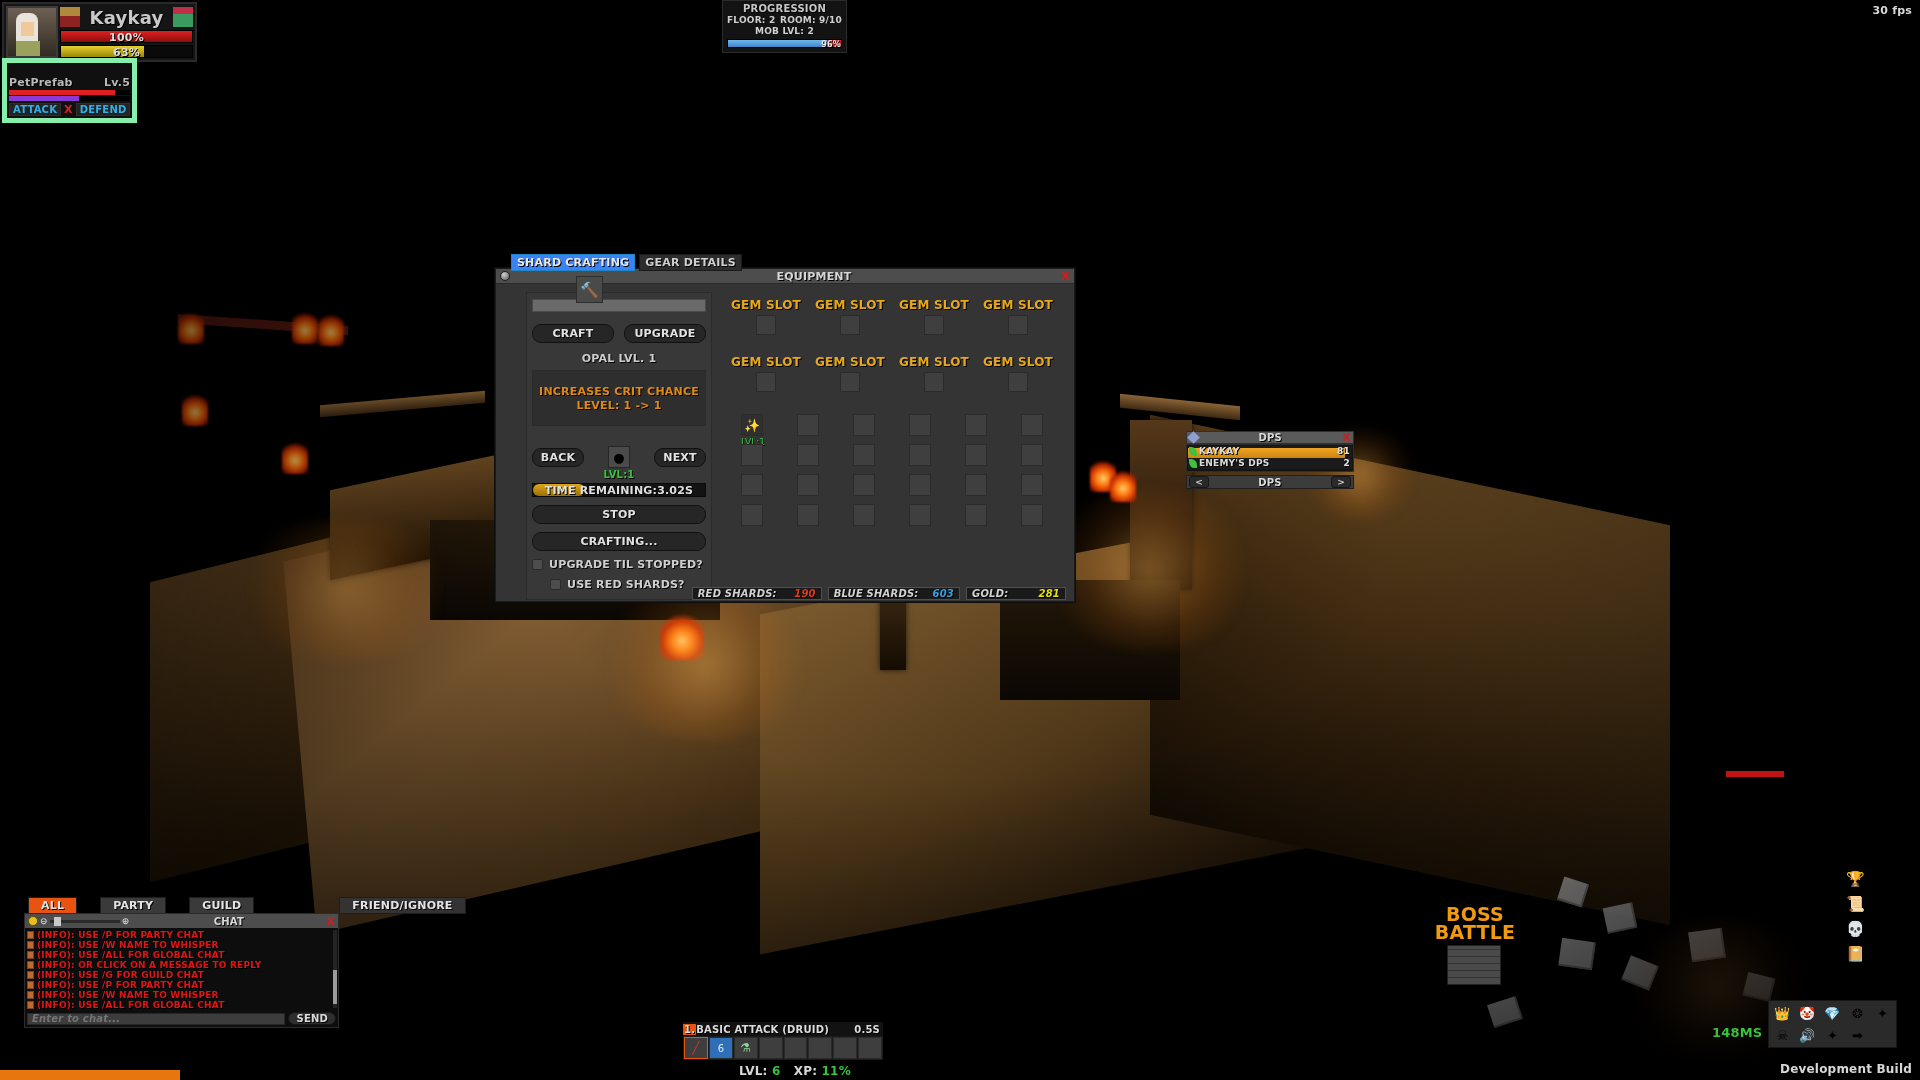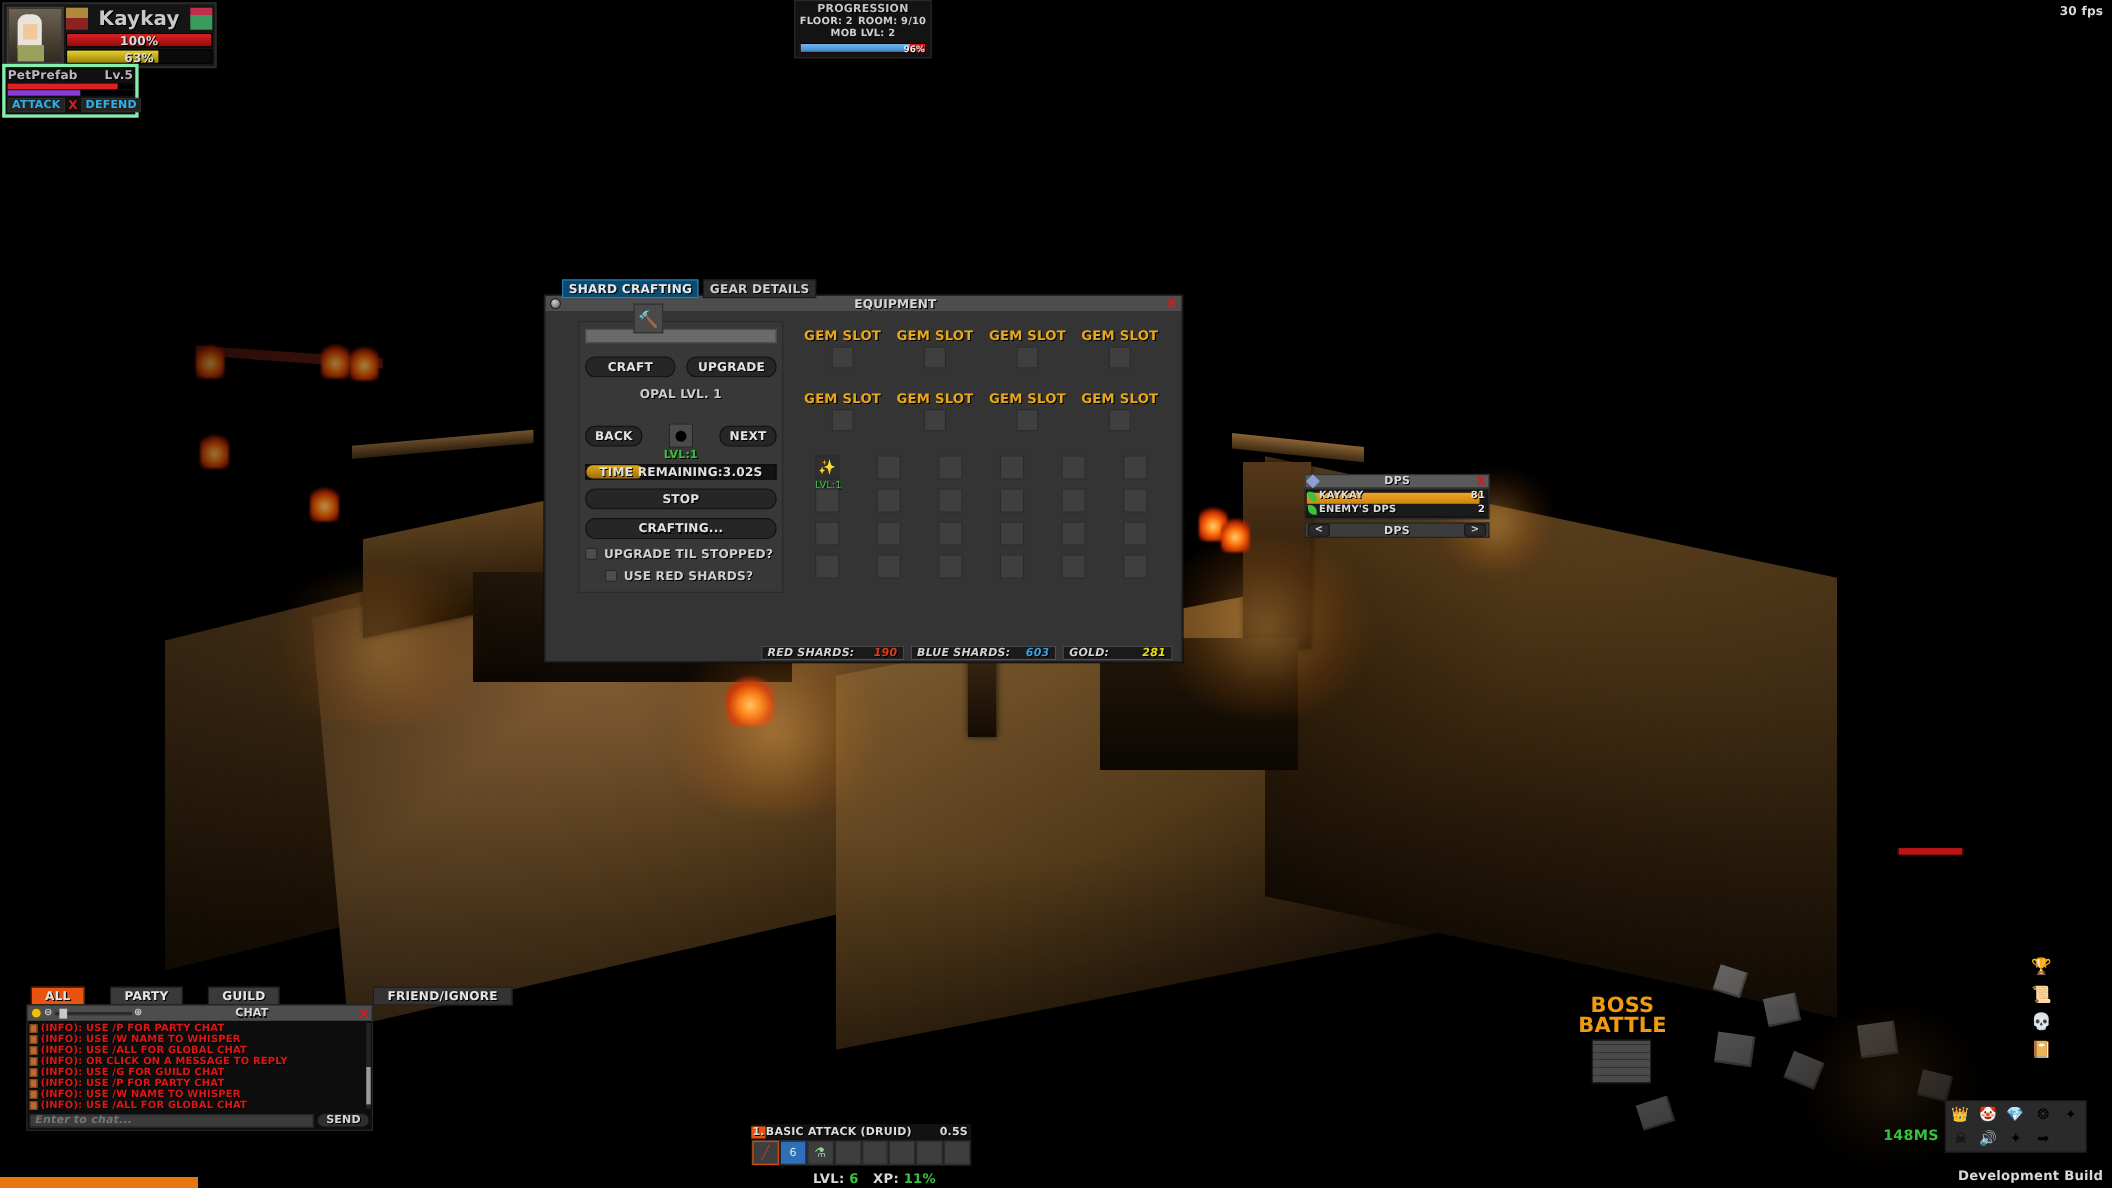--- a/index.html
+++ b/index.html
@@ -78,21 +78,21 @@
   .player-name { flex:1; text-align:center; color:#c9c9c9; font-size:18px; text-shadow:1px 1px 0 #000; }
   .bar { height:13px; border:1px solid #000; position:relative; background:#0a0a0a; margin-top:2px; }
   .bar .fill { position:absolute; left:0; top:0; bottom:0; }
   .bar .bartxt {
     position:absolute; inset:0; text-align:center; font-size:11px; line-height:13px;
     color:#dcdcdc; text-shadow:1px 1px 0 #000;
   }
   .hp-fill  { background:linear-gradient(180deg,#e02020,#8c0d0d); }
   .xp-fill  { background:linear-gradient(180deg,#e8d02c,#9a8508); }
 
-  #pet-hud { position:absolute; left:0; top:56px; width:124px; background:#101010; border:3px solid #86efac; padding:1px 2px 2px; }
+  #pet-hud { position:absolute; left:0; top:56px; width:135px; background:#101010; border:5px solid #86efac; padding:13px 2px 2px; }
   .pet-row { display:flex; justify-content:space-between; color:#b9b9b9; font-size:11px; text-shadow:1px 1px 0 #000; }
   .pet-bar { height:5px; margin-top:1px; background:#000; position:relative; }
   .pet-bar .f { position:absolute; left:0; top:0; bottom:0; }
   .pet-hp  { background:#e02020; width:88%; }
   .pet-mp  { background:#8b3ad6; width:58%; }
   .pet-btns { display:flex; gap:3px; margin-top:2px; align-items:center; }
   .pet-btn { background:#232323; color:#31b0e8; font-size:10px; padding:0 3px; border:1px solid #2f2f2f; }
   .pet-x { color:#d42020; font-size:11px; }
 
   
@@ -123,21 +123,21 @@
   .eq-knob { width:10px; height:10px; border-radius:50%; background:radial-gradient(circle at 35% 30%,#cfcfcf,#565656); border:1px solid #1e1e1e; }
   .eq-title { flex:1; text-align:center; color:#d6d6d6; font-size:11px; text-shadow:1px 1px 0 #000; }
   .eq-close { color:#cf1c1c; font-size:12px; font-weight:bold; position:absolute; right:4px; top:0px; cursor:pointer; }
 
   
   #tabs { position:absolute; left:511px; top:254px; display:flex; gap:4px; z-index:5; }
   .tab {
     font-size:11px; padding:1px 5px; color:#cfcfcf; text-shadow:1px 1px 0 #000;
     background:#2d2d2d; border:1px solid #1a1a1a;
   }
-  .tab.active { background:#0c4a6e; color:#e8e8e8; border-color:#1c86c6; }
+  .tab.active { background:#3b82f6; color:#e8e8e8; border-color:#1c86c6; }
 
   .eq-body { display:flex; height:319px; }
 
   
   .craft-col { width:222px; padding:8px 6px 0 30px; position:relative; }
   .craft-box { background:#383838; border:1px solid #2b2b2b; padding:6px 5px 8px; }
   .craft-search {
     height:13px; background:#6a6a6a; border:1px solid #4a4a4a; position:relative;
   }
   .hammer-icon {
@@ -380,20 +380,24 @@
           <div class="craft-search"></div>
           <div class="hammer-icon">🔨</div>
 
           <div class="btn-row">
             <div class="pill w80 pxf">CRAFT</div>
             <div class="pill w80 pxf">UPGRADE</div>
           </div>
 
           <div class="gem-name pxf">OPAL LVL. 1</div>
 
+          <div class="desc-box">
+            <div class="desc-line pxf">INCREASES CRIT CHANCE</div>
+            <div class="desc-line pxf">LEVEL: 1 -&gt; 1</div>
+          </div>
 
           <div class="nav-row">
             <div class="pill pxf" style="width:52px">BACK</div>
             <div style="text-align:center">
               <div class="gem-chip">●</div>
             </div>
             <div class="pill pxf" style="width:52px">NEXT</div>
           </div>
           <div class="gem-lvl pxf">LVL:1</div>
 

